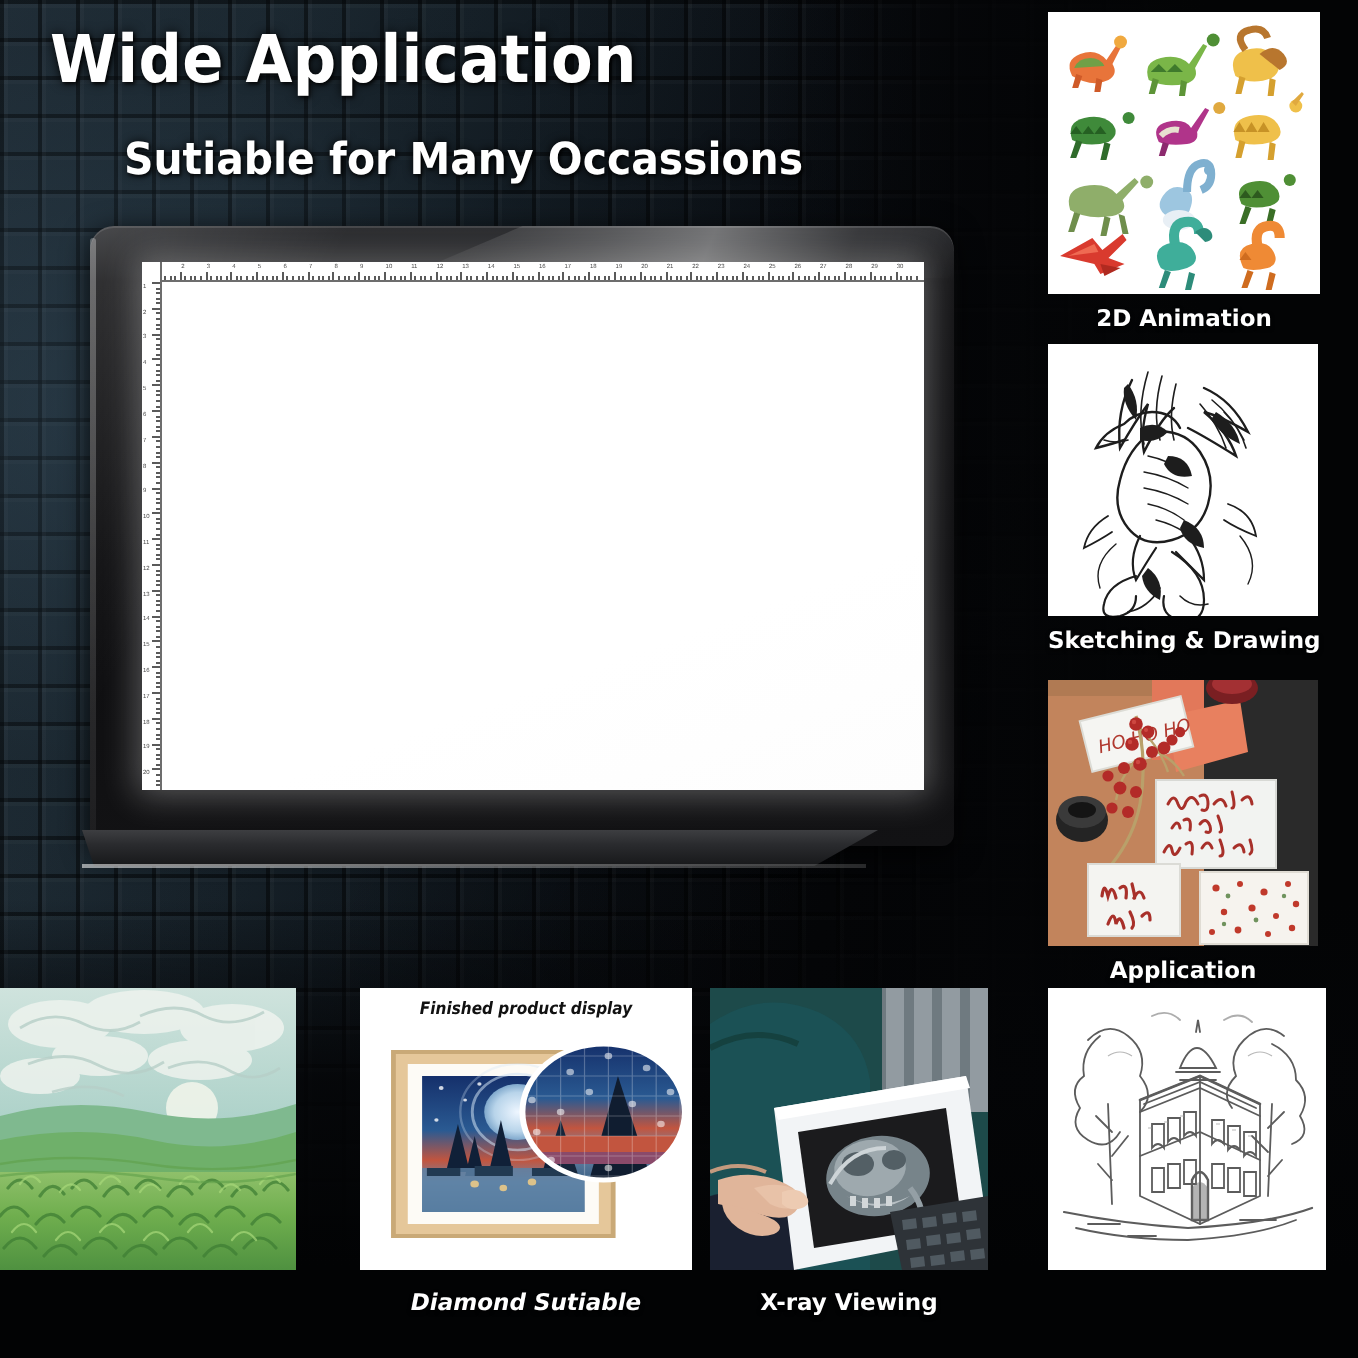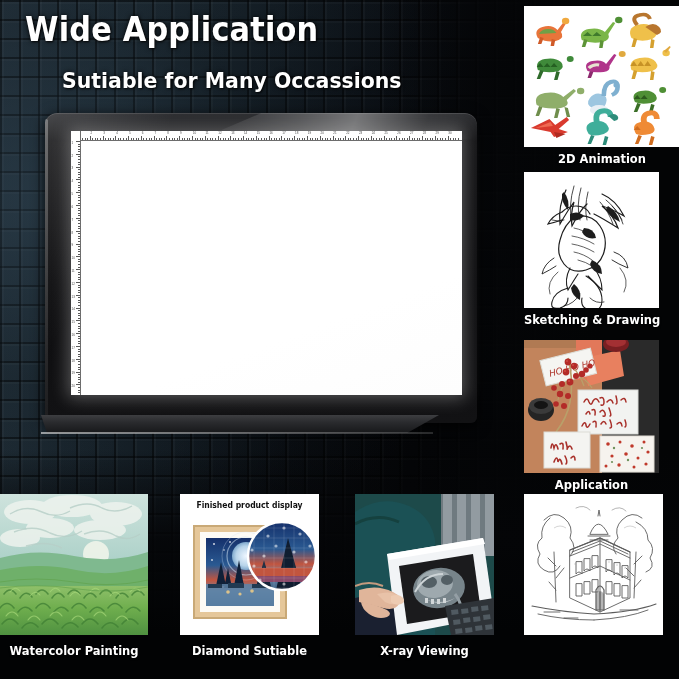--- a/index.html
+++ b/index.html
@@ -129,38 +129,38 @@
   }
   .panel .cap{
     position:absolute;left:0;right:0;bottom:0;
     text-align:center;color:#ffffff;font-weight:bold;
     font-family:"DejaVu Sans", sans-serif;
     text-shadow:0 1px 2px rgba(0,0,0,.9);
     white-space:nowrap;
   }
 
   
-  .p-anim     {left:524px;top:6px;  width:156px;height:163px;}
+  .p-anim     {left:524px;top:6px;  width:136px;height:163px;}
   .p-anim .thumb{height:141px;}
   .p-anim .cap {font-size:11.5px;height:20px;line-height:20px;}
 
   .p-sketch   {left:524px;top:172px;width:135px;height:158px;}
   .p-sketch .thumb{height:136px;}
   .p-sketch .cap{font-size:11.5px;height:20px;line-height:20px;}
 
   .p-calli    {left:524px;top:340px;width:135px;height:155px;}
   .p-calli .thumb{height:133px;}
   .p-calli .cap{font-size:11.5px;height:20px;line-height:20px;}
 
   
   .p-water    {left:0px;  top:494px;width:148px;height:168px;}
   .p-water .thumb{height:141px;}
   .p-water .cap{font-size:11.5px;height:22px;line-height:22px;}
 
-  .p-diamond  {left:180px;top:494px;width:139px;height:168px;}
+  .p-diamond  {left:180px;top:494px;width:166px;height:168px;font-style:italic;}
   .p-diamond .thumb{height:141px;}
   .p-diamond .cap{font-size:11.5px;height:22px;line-height:22px;}
 
   .p-xray     {left:355px;top:494px;width:139px;height:168px;}
   .p-xray .thumb{height:141px;}
   .p-xray .cap{font-size:11.5px;height:22px;line-height:22px;}
 
   .p-arch     {left:524px;top:494px;width:139px;height:168px;}
   .p-arch .thumb{height:141px;}
   .p-arch .cap{font-size:11.5px;height:22px;line-height:22px;}
@@ -762,21 +762,20 @@
         <g stroke="#a8d97a" stroke-width="1.1" fill="none" opacity=".7" stroke-linecap="round">
           <path d="M10 98 q5 -7 10 -1 M30 102 q5 -7 10 -1 M50 98 q5 -7 10 -1 M70 102 q5 -7 10 -1 M90 98 q5 -7 10 -1 M110 102 q5 -7 10 -1 M130 98 q5 -7 10 -1"></path>
           <path d="M6 122 q6 -8 12 0 M28 126 q6 -8 12 0 M50 122 q6 -8 12 0 M72 126 q6 -8 12 0 M94 122 q6 -8 12 0 M116 126 q6 -8 12 0"></path>
         </g>
         <g stroke="#5fa04a" stroke-width="1.2" fill="none" opacity=".6">
           <path d="M0 88 q36 -6 74 0 q38 6 74 -2"></path>
           <path d="M0 94 q40 -5 78 1 q34 5 70 -2"></path>
         </g>
       </svg>
     </div>
-    <div class="cap">Watercolor Painting</div>
   </div>
 
   <div class="panel p-diamond">
     <div class="thumb">
       <svg class="fill" viewBox="0 0 139 141" preserveAspectRatio="none">
         <defs>
           <linearGradient id="nightg" x1="0" y1="0" x2="0" y2="1">
             <stop offset="0%" stop-color="#15306b"></stop>
             <stop offset="40%" stop-color="#2a5a92"></stop>
             <stop offset="62%" stop-color="#c2553f"></stop>

